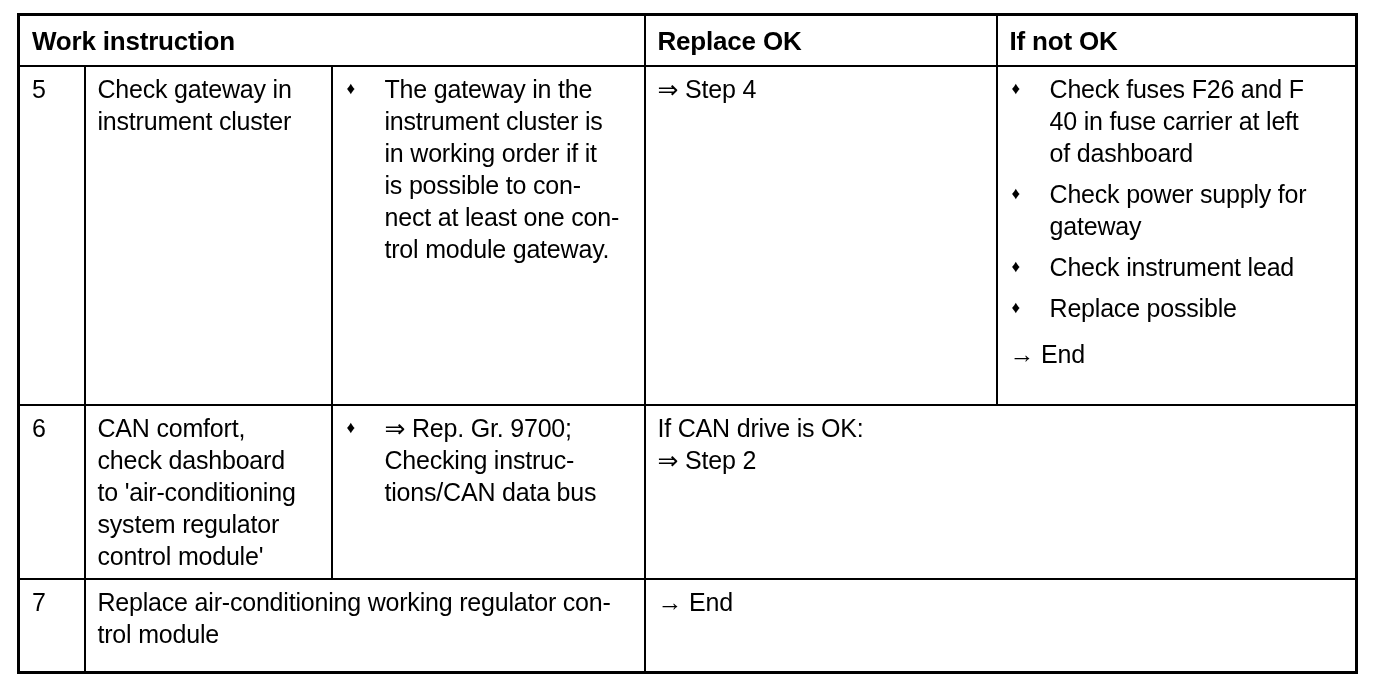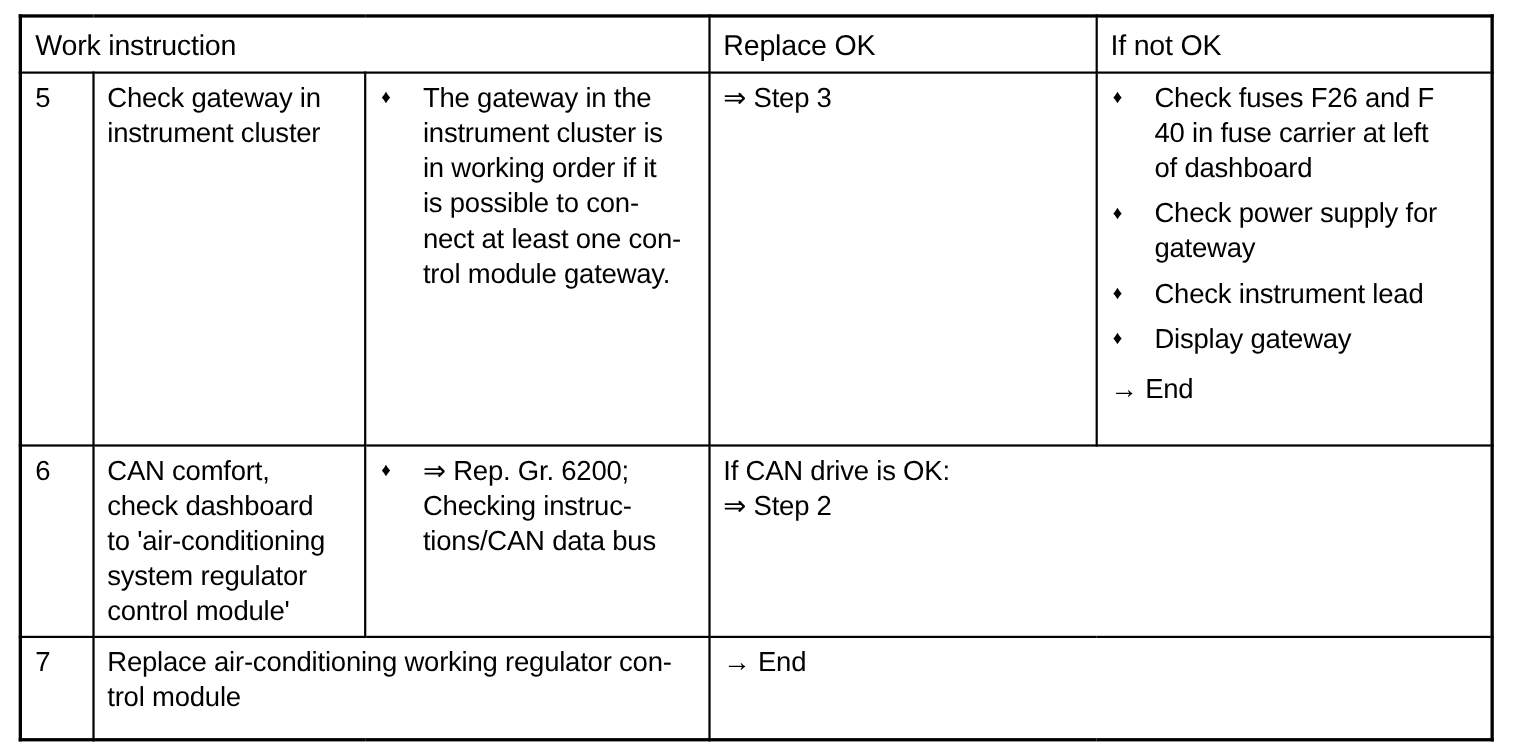--- a/index.html
+++ b/index.html
@@ -29,21 +29,21 @@
   }
   .diag th, .diag td {
     border: 2px solid #000;
     vertical-align: top;
     text-align: left;
     padding: 6px 12px 6px 12px;
     letter-spacing: -0.2px;
   }
   .diag th {
     font-size: 26px;
-    font-weight: normal;
+    font-weight: bold;
     padding-top: 9px;
     line-height: 32px;
   }
   .diag td {
     font-size: 25px;
     line-height: 32px;
   }
   tr.hrow  { height: 51px; }
   tr.r5    { height: 339px; }
   tr.r6    { height: 174px; }
@@ -98,56 +98,56 @@
             <div class="bullet-item">
               <span class="marker">♦</span>
               <span class="btext">The gateway in the
 instrument cluster is
 in working order if it
 is possible to con-
 nect at least one con-
 trol module gateway.</span>
             </div>
           </td>
-      <td class="pre">⇒ Step 3</td>
+      <td class="pre">⇒ Step 4</td>
       <td>
             <div class="bullet-item">
               <span class="marker">♦</span>
               <span class="btext">Check fuses F26 and F
 40 in fuse carrier at left
 of dashboard</span>
             </div>
             <div class="bullet-item">
               <span class="marker">♦</span>
               <span class="btext">Check power supply for
 gateway</span>
             </div>
             <div class="bullet-item">
               <span class="marker">♦</span>
               <span class="btext">Check instrument lead</span>
             </div>
             <div class="bullet-item">
               <span class="marker">♦</span>
-              <span class="btext">Display gateway</span>
+              <span class="btext">Replace possible</span>
             </div>
             <div class="end-line">→ End</div>
           </td>
     </tr>
 
     <tr class="r6">
       <td>6</td>
       <td class="pre">CAN comfort,
 check dashboard
 to 'air-conditioning
 system regulator
 control module'</td>
       <td>
             <div class="bullet-item">
               <span class="marker">♦</span>
-              <span class="btext">⇒ Rep. Gr. 6200;
+              <span class="btext">⇒ Rep. Gr. 9700;
 Checking instruc-
 tions/CAN data bus</span>
             </div>
           </td>
       <td colspan="2" class="pre">If CAN drive is OK:
 ⇒ Step 2</td>
     </tr>
 
     <tr class="r7">
       <td>7</td>

